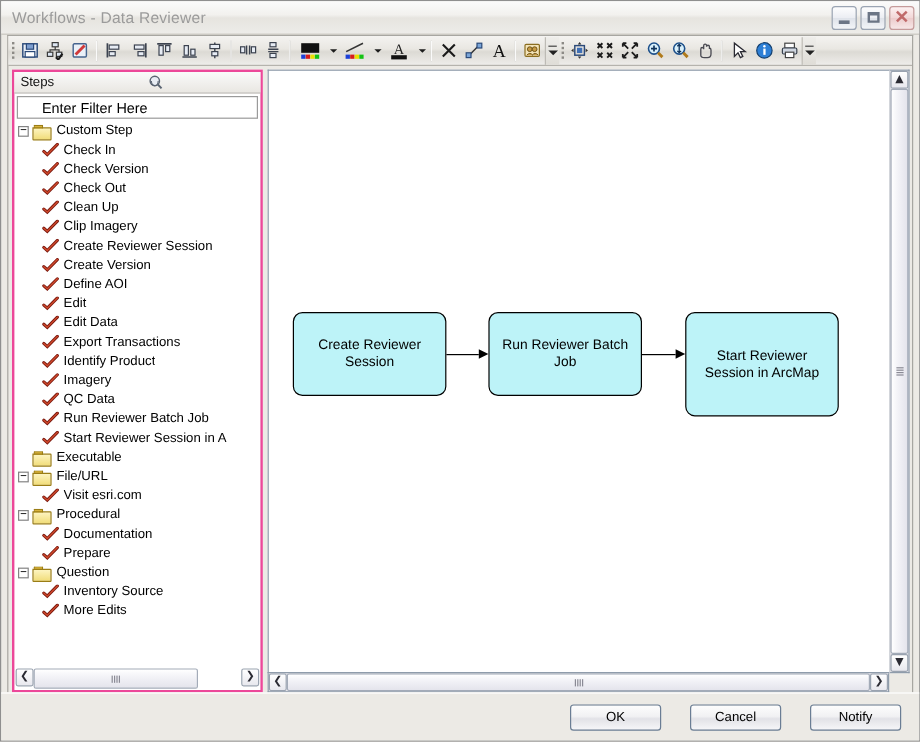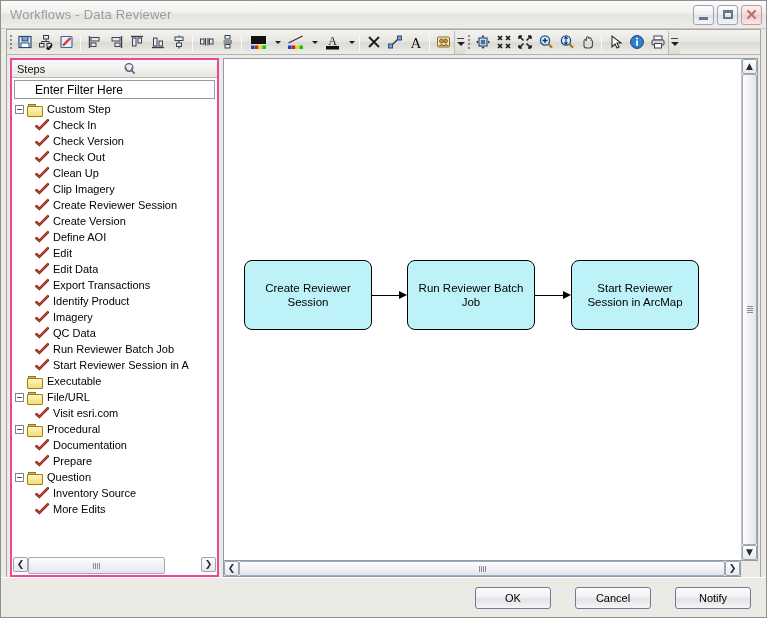--- a/index.html
+++ b/index.html
@@ -869,21 +869,21 @@
 
       <div class="canvas-pane">
         <div class="canvas-row">
           <div class="canvas" id="canvas">
               <div class="node" style="left: 20px; top: 201px; width: 128px; height: 70px; background: rgb(189, 243, 248);">
                 <span>Create Reviewer Session</span>
               </div>
               <div class="node" style="left: 183px; top: 201px; width: 128px; height: 70px; background: rgb(189, 243, 248);">
                 <span>Run Reviewer Batch Job</span>
               </div>
-              <div class="node" style="left: 347px; top: 201px; width: 128px; height: 70px; background: rgb(189, 243, 248);">
+              <div class="node" style="left: 347px; top: 201px; width: 128px; height: 87px; background: rgb(189, 243, 248);">
                 <span>Start Reviewer Session in ArcMap</span>
               </div>
               <div class="arrow" style="left: 148px; top: 231.5px; width: 35px;">
                 <span class="shaft" style="width: 27px;"></span>
                 <span class="head" style="left: 27px;"></span>
               </div>
               <div class="arrow" style="left: 311px; top: 231.5px; width: 36px;">
                 <span class="shaft" style="width: 28px;"></span>
                 <span class="head" style="left: 28px;"></span>
               </div>

